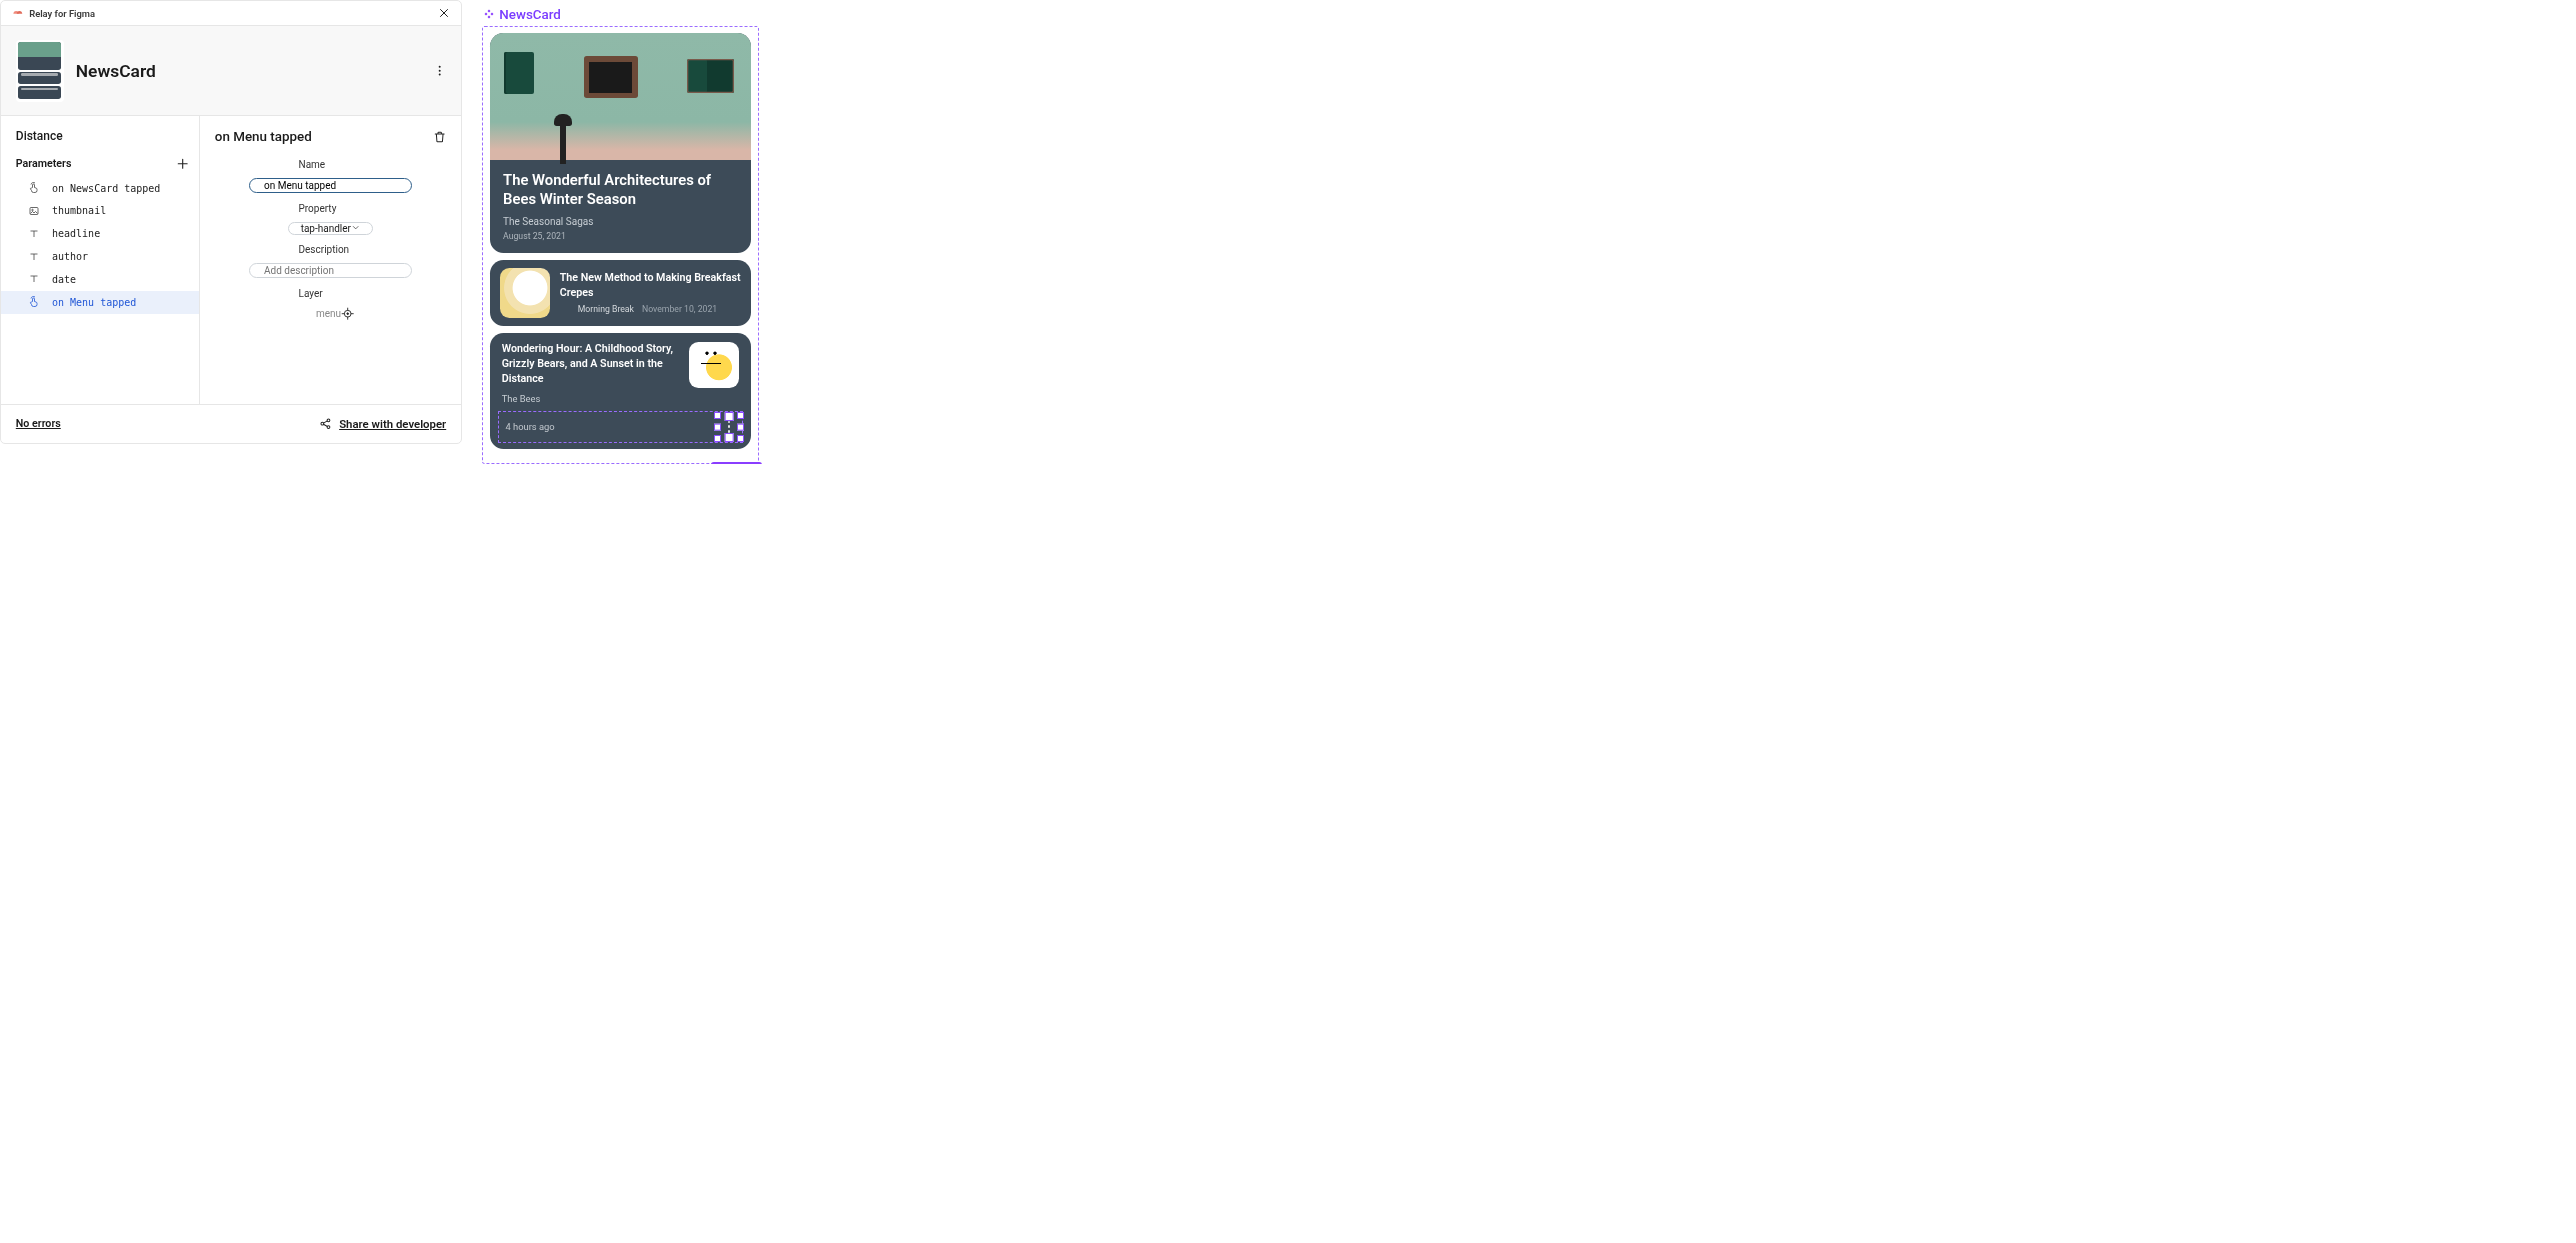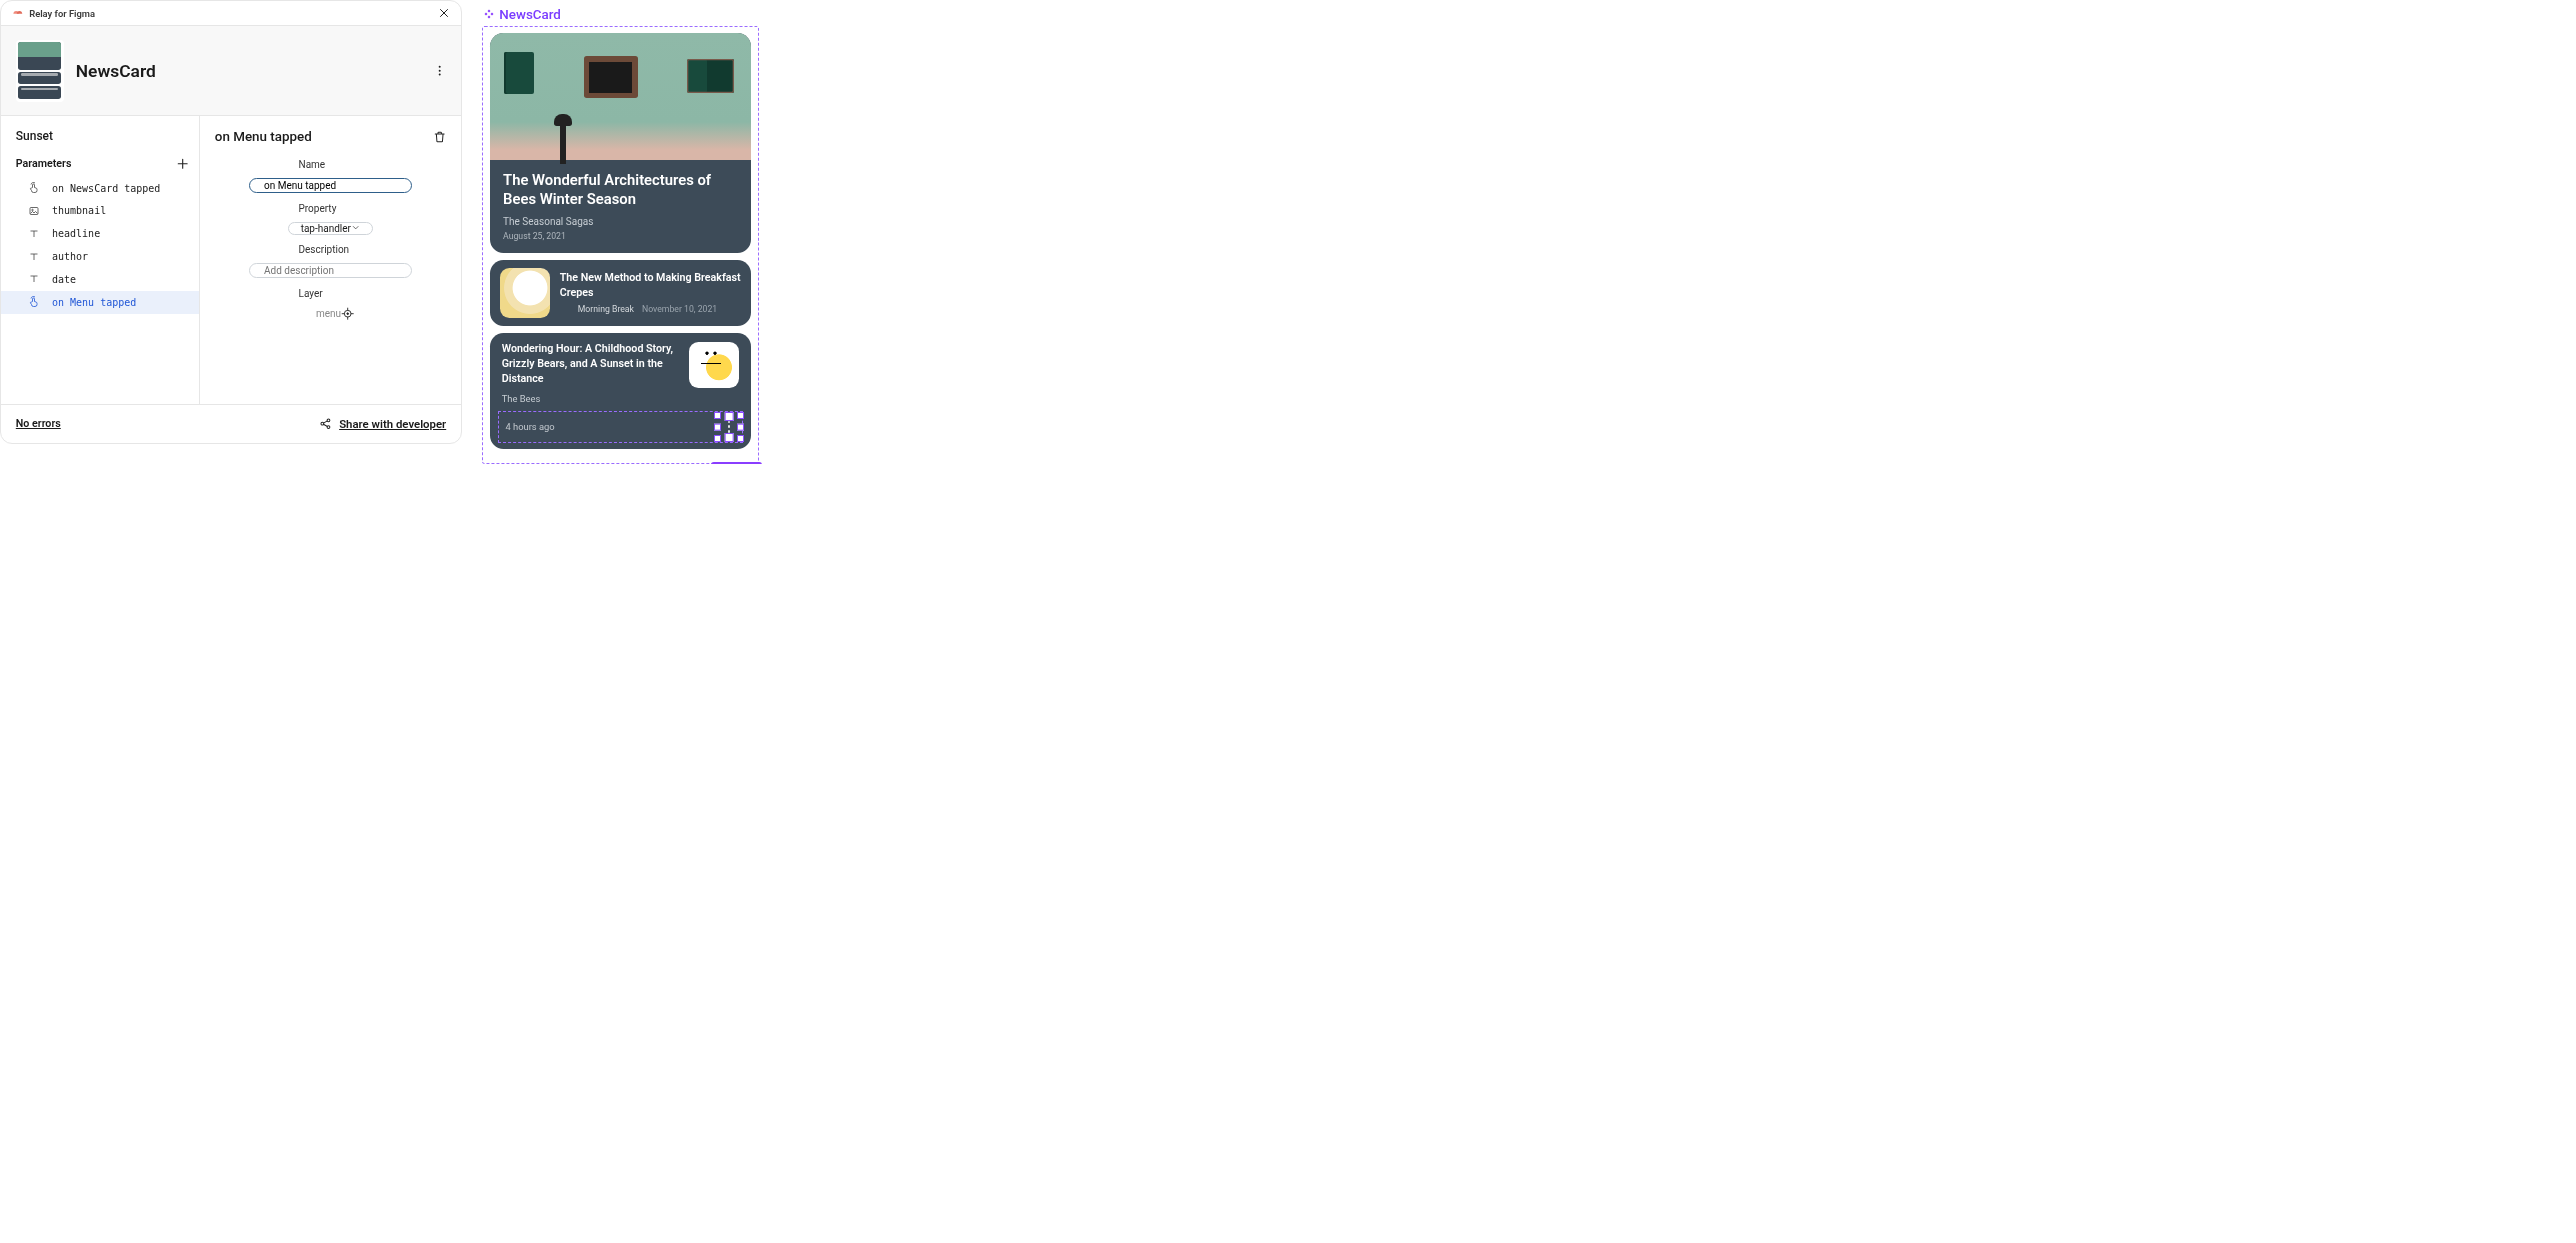--- a/index.html
+++ b/index.html
@@ -14,21 +14,21 @@
   .stage {
     display: flex;
     align-items: flex-start;
     gap: 20px;
     padding: 0;
   }
   
   .panel {
     width: 462px;
     border: 0.7px solid #e6e6e6;
-    border-radius: 12px;
+    border-radius: 5px;
     background: #fff;
     margin: 0;
     overflow: hidden;
   }
   .panel-header {
     display: flex;
     align-items: center;
     justify-content: space-between;
     padding: 5.4px 10.7px 5.4px 9.4px;
     border-bottom: 0.7px solid #e6e6e6;
@@ -404,21 +404,21 @@
         <svg viewBox="0 0 24 24" fill="#222">
             <circle cx="12" cy="5" r="1.8"></circle>
             <circle cx="12" cy="12" r="1.8"></circle>
             <circle cx="12" cy="19" r="1.8"></circle>
           </svg>
       </span>
     </div>
 
     <div class="panel-body">
       <div class="sidebar">
-        <h3>Sunset</h3>
+        <h3>Distance</h3>
         <div class="params-head">
           <h4>Parameters</h4>
           <span class="plus-icon">
             <svg width="13.4" height="13.4" viewBox="0 0 24 24" stroke="#222" stroke-width="2" fill="none" stroke-linecap="round">
                 <path d="M12 4v16M4 12h16"></path>
               </svg>
           </span>
         </div>
         <ul class="param-list" id="param-list">
             <li class="param-item">

